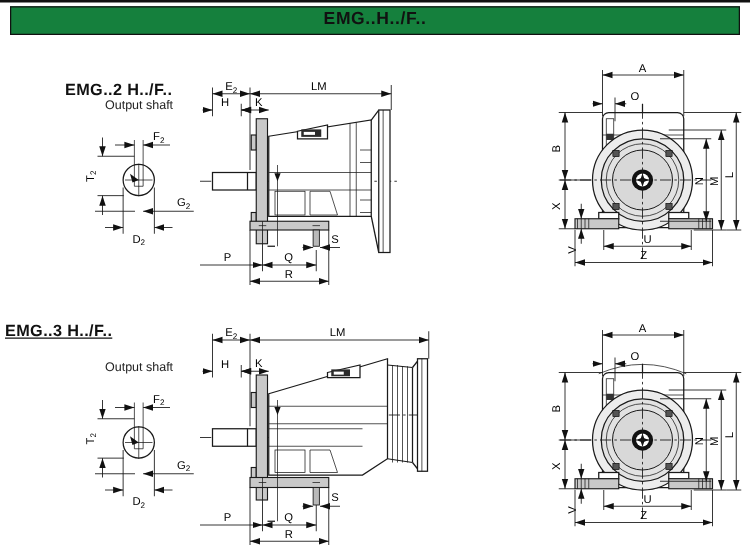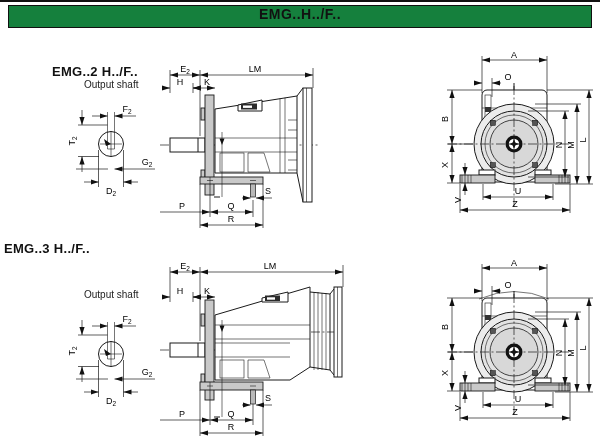--- a/index.html
+++ b/index.html
@@ -221,21 +221,21 @@
     <line x1="118" y1="134" x2="118" y2="150" class="dim"></line>
     <line x1="48" y1="147" x2="118" y2="147" class="dim" marker-start="url(#aS)" marker-end="url(#aE)"></line>
     <text class="dl" x="83" y="144">U</text>
     <line x1="25" y1="134" x2="25" y2="163" class="dim"></line>
     <line x1="135" y1="134" x2="135" y2="163" class="dim"></line>
     <line x1="25" y1="160" x2="135" y2="160" class="dim" marker-start="url(#aS)" marker-end="url(#aE)"></line>
     <text class="dl" x="80" y="157">Z</text>
   </g>
 </svg>
 
-<div class="secheading" style="left:4px;top:241px;">EMG..3 H../F..</div>
+<div class="secheading" style="left:4px;top:257px;text-decoration:underline;">EMG..3 H../F..</div>
 <div class="shaftlabel" style="left:84px;top:289px;">Output shaft</div>
 
 <svg style="left:58px;top:304px;" width="110" height="115" viewBox="0 0 110 115">
   <g>
     <circle cx="53" cy="50" r="12.5" class="wh"></circle>
     <line x1="49.5" y1="18" x2="49.5" y2="55" class="lnt"></line>
     <line x1="56.5" y1="18" x2="56.5" y2="55" class="lnt"></line>
     <line x1="49.5" y1="55" x2="56.5" y2="55" class="lnt"></line>
     <line x1="53" y1="37" x2="53" y2="63" class="lnt"></line>
     <line x1="42" y1="50" x2="64" y2="50" class="lnt"></line>

